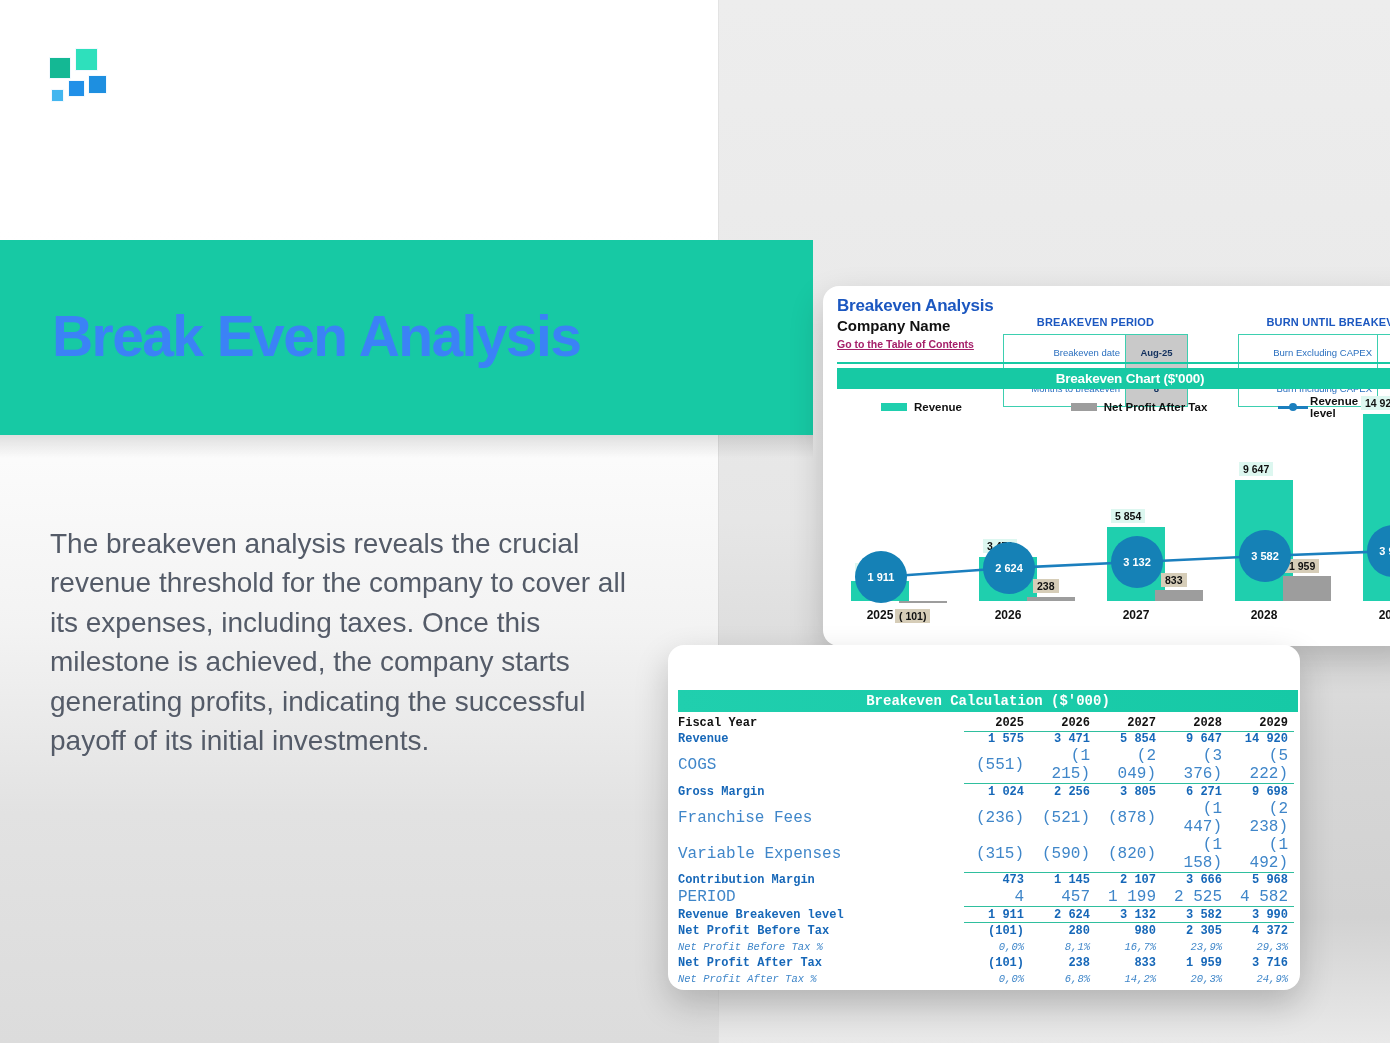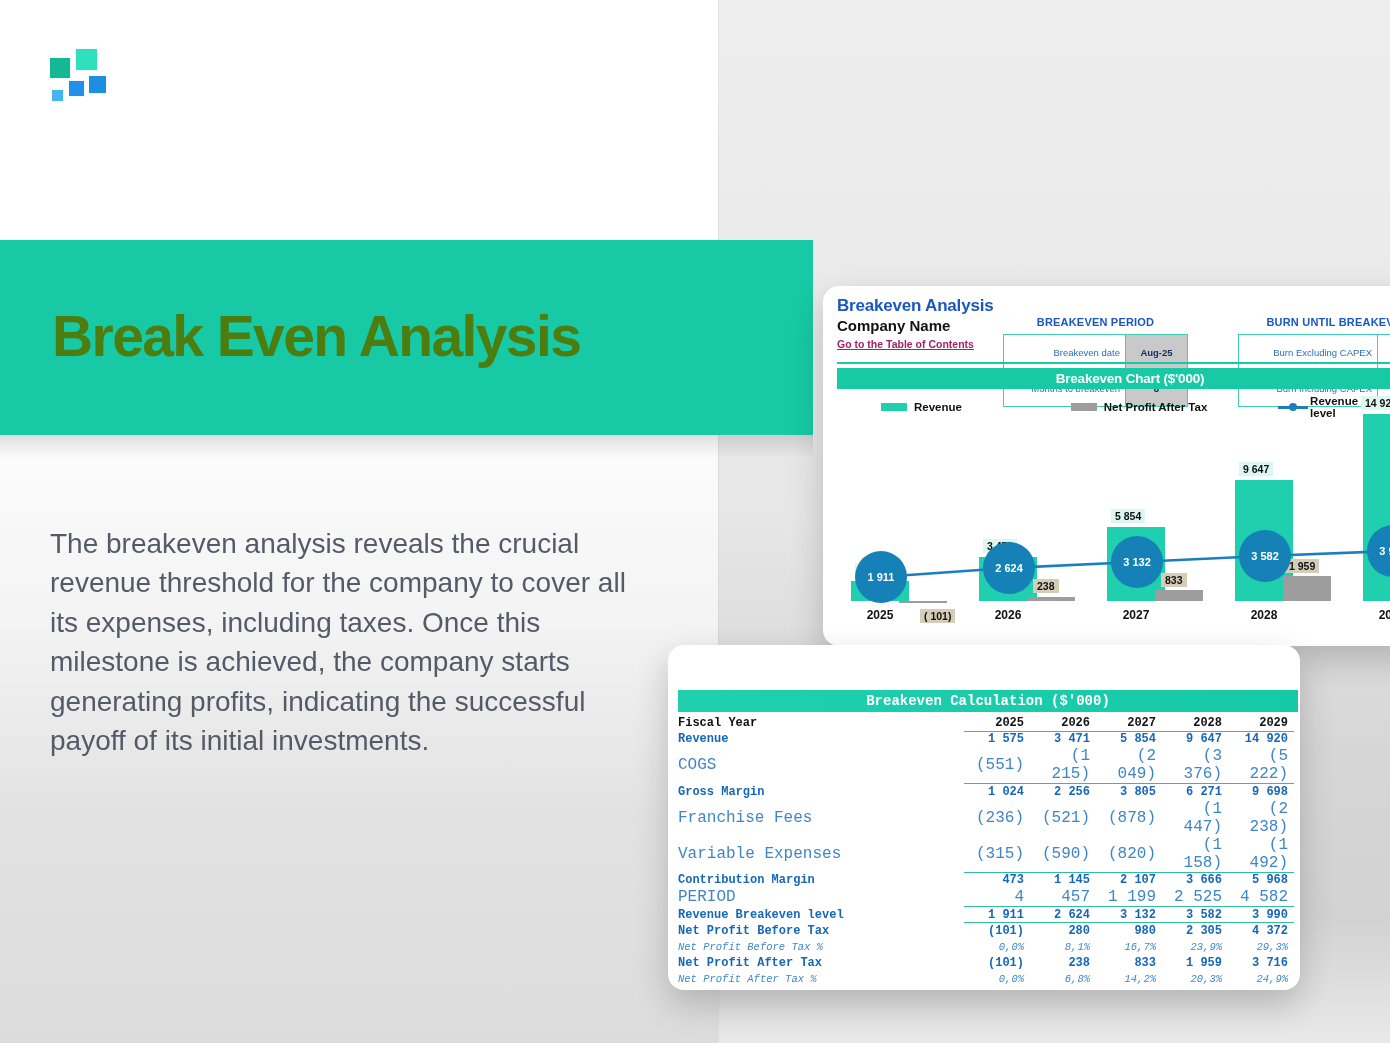--- a/index.html
+++ b/index.html
@@ -30,21 +30,21 @@
   }
 
   
   .hero-band {
     position: absolute; left: 0; top: 240px; width: 813px; height: 195px;
     background: #17c9a4; z-index: 2;
   }
   .hero-title {
     position: absolute; left: 52px; top: 303px; z-index: 3;
     font-size: 57px; font-weight: 700; letter-spacing: -1.6px;
-    color: #4d7c0f; white-space: nowrap;
+    color: #3b82f6; white-space: nowrap;
   }
 
   
   .logo { position: absolute; left: 48px; top: 48px; z-index: 5; display: flex; align-items: center; }
   .logo-mark { position: relative; width: 60px; height: 48px; margin-right: 14px; }
   .logo-mark i { position: absolute; display: block; border: 1.5px solid #f2f9ff; }
   .sq-a { left: 27px; top: 0px;  width: 23px; height: 23px; background: #2ee0bc; }
   .sq-b { left: 1px;  top: 9px;  width: 22px; height: 22px; background: #14b894; }
   .sq-c { left: 40px; top: 27px; width: 19px; height: 19px; background: #1e8fe0; }
   .sq-d { left: 20px; top: 32px; width: 17px; height: 17px; background: #2190e8; }
@@ -246,21 +246,21 @@
       <svg class="trend" viewBox="0 0 586 185" preserveAspectRatio="none">
         <polyline points="43,161 171,152 299,146 427,140 555,135" fill="none" stroke="#1b7fbe" stroke-width="2.6"></polyline>
       </svg>
 
       <div class="dlabel dl-rev" style="left:18px;  bottom:24px;">1 575</div>
       <div class="dlabel dl-rev" style="left:146px; bottom:48px;">3 471</div>
       <div class="dlabel dl-rev" style="left:274px; bottom:78px;">5 854</div>
       <div class="dlabel dl-rev" style="left:402px; bottom:125px;">9 647</div>
       <div class="dlabel dl-rev" style="left:524px; bottom:191px;">14 920</div>
 
-      <div class="dlabel dl-npat" style="left:83px;  bottom:-22px;">( 101)</div>
+      <div class="dlabel dl-npat" style="left:58px;  bottom:-22px;">( 101)</div>
       <div class="dlabel dl-npat" style="left:196px; bottom:8px;">238</div>
       <div class="dlabel dl-npat" style="left:324px; bottom:14px;">833</div>
       <div class="dlabel dl-npat" style="left:448px; bottom:28px;">1 959</div>
 
       <div class="bubble" style="left:18px;  top:135px; width:52px; height:52px;">1 911</div>
       <div class="bubble" style="left:146px; top:126px; width:52px; height:52px;">2 624</div>
       <div class="bubble" style="left:274px; top:120px; width:52px; height:52px;">3 132</div>
       <div class="bubble" style="left:402px; top:114px; width:52px; height:52px;">3 582</div>
       <div class="bubble" style="left:530px; top:109px; width:52px; height:52px;">3 990</div>
     </div>

